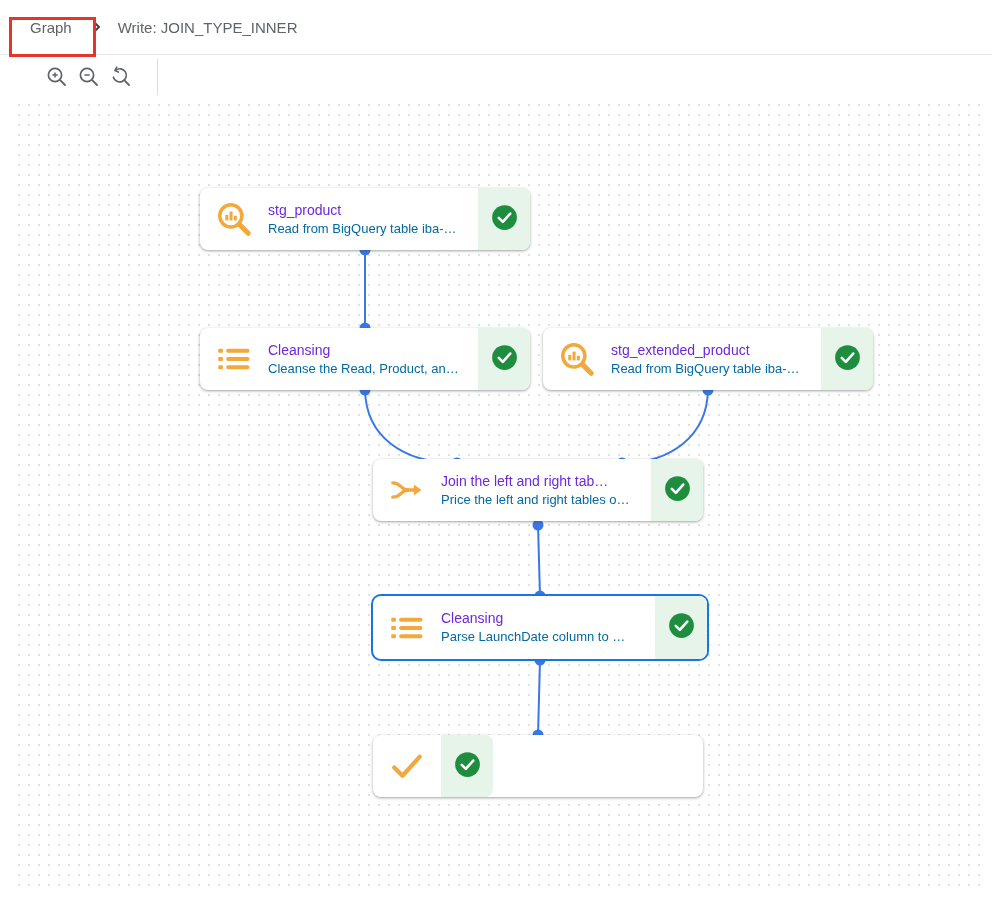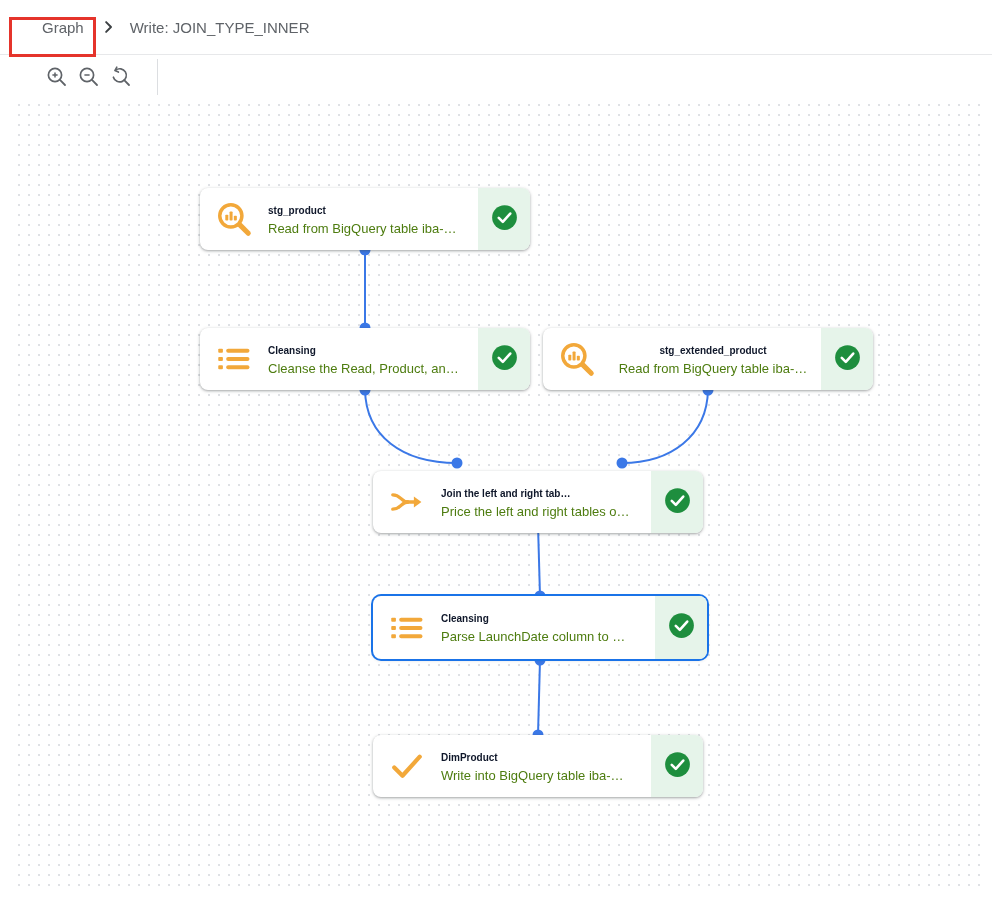--- a/index.html
+++ b/index.html
@@ -5,21 +5,21 @@
   * { margin:0; padding:0; box-sizing:border-box; }
   html,body { width:992px; height:906px; background:#ffffff; overflow:hidden;
               font-family:"Liberation Sans", sans-serif; }
   .app { position:relative; width:992px; height:906px; background:#fff; }
 
   
   .header { position:absolute; left:0; top:0; width:992px; height:55px;
             border-bottom:1px solid #e7e8ea; display:flex; align-items:center;
             padding-left:30px; }
   .crumb { font-size:15px; color:#5f6368; white-space:nowrap; }
-  .crumb.root { cursor:pointer;margin-left:12px; }
+  .crumb.root { cursor:pointer; }
   .chev { display:inline-flex; margin:0 13px 0 15px; }
   .annot { position:absolute; left:9px; top:17px; width:87px; height:40px;
            border:3px solid #e5342b; pointer-events:none; z-index:5; }
 
   
   .toolbar { position:absolute; left:0; top:56px; width:992px; height:41px;
              display:flex; align-items:center; padding-left:41px; }
   .tbtn { width:32px; height:32px; border:none; background:transparent; cursor:pointer;
           display:inline-flex; align-items:center; justify-content:center; border-radius:4px; }
   .vdiv { width:1px; height:36px; background:#dcdee1; margin-left:20px; }
@@ -30,23 +30,23 @@
             background-size:10px 10px; background-position:4px 3px; }
   .edge-layer { position:absolute; left:0; top:0; width:972px; height:791px; }
 
   
   .node { position:absolute; display:flex; align-items:center; background:#fff;
           border-radius:8px; cursor:pointer;
           box-shadow:0 1px 2px rgba(60,64,67,.30), 0 1px 3px 1px rgba(60,64,67,.15); }
   .node.selected { box-shadow:0 0 0 2px #1a73e8, 0 1px 3px 1px rgba(60,64,67,.15); }
   .n-icon { width:68px; display:flex; align-items:center; justify-content:center; flex:0 0 68px; }
   .n-text { flex:1 1 auto; min-width:0; padding-right:6px; }
-  .n-title { font-size:10px; font-weight:700; color:#0f172a; white-space:nowrap;
+  .n-title { font-size:14px; font-weight:400; color:#6d28d9; white-space:nowrap;
              overflow:hidden; text-overflow:ellipsis; line-height:19px; }
-  .n-sub { font-size:13px; color:#4d7c0f; white-space:nowrap; overflow:hidden;
+  .n-sub { font-size:13px; color:#0369a1; white-space:nowrap; overflow:hidden;
            text-overflow:ellipsis; line-height:18px; }
   .n-status { width:52px; align-self:stretch; flex:0 0 52px; background:#e6f4ea;
               border-radius:0 8px 8px 0; display:flex; align-items:center; justify-content:center; }
 </style>
 </head>
 <body>
 
 <div class="app">
 
   <div class="header">
@@ -142,42 +142,42 @@
             <div class="n-title">Cleansing</div>
             <div class="n-sub">Cleanse the Read, Product, an…</div>
           </div>
           <div class="n-status">
             <span><svg width="27" height="27" viewBox="0 0 24 24">
                 <circle cx="12" cy="12" r="11" fill="#1e8e3e"></circle>
                 <path d="M6.9 12.3 L10.5 15.9 L17.1 8.5" fill="none" stroke="#ffffff" stroke-width="2.3" stroke-linecap="round" stroke-linejoin="round"></path>
               </svg></span>
           </div>
         </div>
-        <div class="node" style="left: 533px; top: 231px; width: 330px; height: 62px; text-align: center;">
+        <div class="node" style="left: 533px; top: 231px; width: 330px; height: 62px;">
           <div class="n-icon">
             <svg width="38" height="38" viewBox="0 0 24 24">
               <circle cx="10" cy="10" r="7" fill="none" stroke="#f2a83a" stroke-width="2.2"></circle>
               <path d="M15.7 15.7 L21 21" stroke="#f2a83a" stroke-width="3.2" stroke-linecap="round"></path>
               <rect x="6.5" y="9.3" width="1.9" height="3.6" rx="0.5" fill="#f2a83a"></rect>
               <rect x="9.2" y="7.2" width="1.9" height="5.7" rx="0.5" fill="#f2a83a"></rect>
               <rect x="11.9" y="9.9" width="1.9" height="3.0" rx="0.5" fill="#f2a83a"></rect>
             </svg>
           </div>
           <div class="n-text">
             <div class="n-title">stg_extended_product</div>
             <div class="n-sub">Read from BigQuery table iba-…</div>
           </div>
           <div class="n-status">
             <span><svg width="27" height="27" viewBox="0 0 24 24">
                 <circle cx="12" cy="12" r="11" fill="#1e8e3e"></circle>
                 <path d="M6.9 12.3 L10.5 15.9 L17.1 8.5" fill="none" stroke="#ffffff" stroke-width="2.3" stroke-linecap="round" stroke-linejoin="round"></path>
               </svg></span>
           </div>
         </div>
-        <div class="node" style="left: 363px; top: 374px; width: 330px; height: 62px; align-items: center;">
+        <div class="node" style="left: 363px; top: 362px; width: 330px; height: 62px; align-items: center;">
           <div class="n-icon">
             <svg width="36" height="36" viewBox="0 0 24 24">
               <g fill="none" stroke="#f2a83a" stroke-width="2.2" stroke-linecap="round">
                 <path d="M2.5 7.2 C 8 7.2, 8 12, 12.5 12"></path>
                 <path d="M2.5 16.8 C 8 16.8, 8 12, 12.5 12"></path>
                 <path d="M12.5 12 L 17.5 12"></path>
               </g>
               <path d="M16.6 8.4 L 21.6 12 L 16.6 15.6 Z" fill="#f2a83a"></path>
             </svg>
           </div>
@@ -215,24 +215,20 @@
                 <path d="M6.9 12.3 L10.5 15.9 L17.1 8.5" fill="none" stroke="#ffffff" stroke-width="2.3" stroke-linecap="round" stroke-linejoin="round"></path>
               </svg></span>
           </div>
         </div>
         <div class="node" style="left: 363px; top: 638px; width: 330px; height: 62px;">
           <div class="n-icon">
             <svg width="36" height="36" viewBox="0 0 24 24">
               <path d="M3.5 13 L9 18.5 L20.5 5.8" fill="none" stroke="#f2a83a" stroke-width="2.8" stroke-linecap="round" stroke-linejoin="round"></path>
             </svg>
           </div>
-          <div class="n-text">
-            <div class="n-title">DimProduct</div>
-            <div class="n-sub">Write into BigQuery table iba-…</div>
-          </div>
           <div class="n-status">
             <span><svg width="27" height="27" viewBox="0 0 24 24">
                 <circle cx="12" cy="12" r="11" fill="#1e8e3e"></circle>
                 <path d="M6.9 12.3 L10.5 15.9 L17.1 8.5" fill="none" stroke="#ffffff" stroke-width="2.3" stroke-linecap="round" stroke-linejoin="round"></path>
               </svg></span>
           </div>
         </div>
       </div>
   </div>
 

